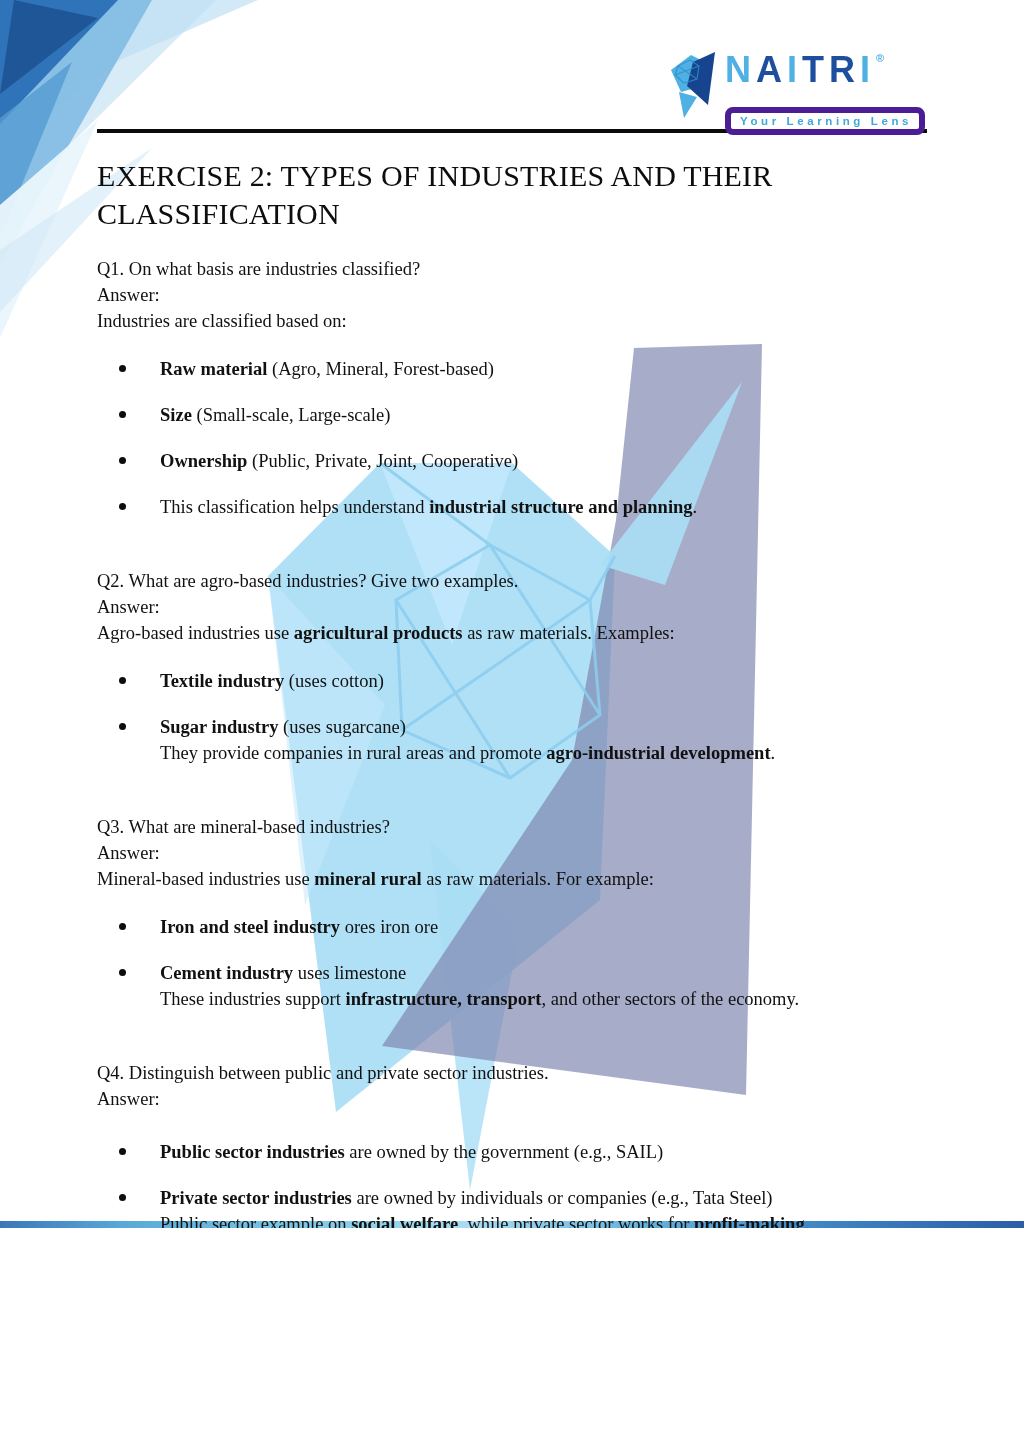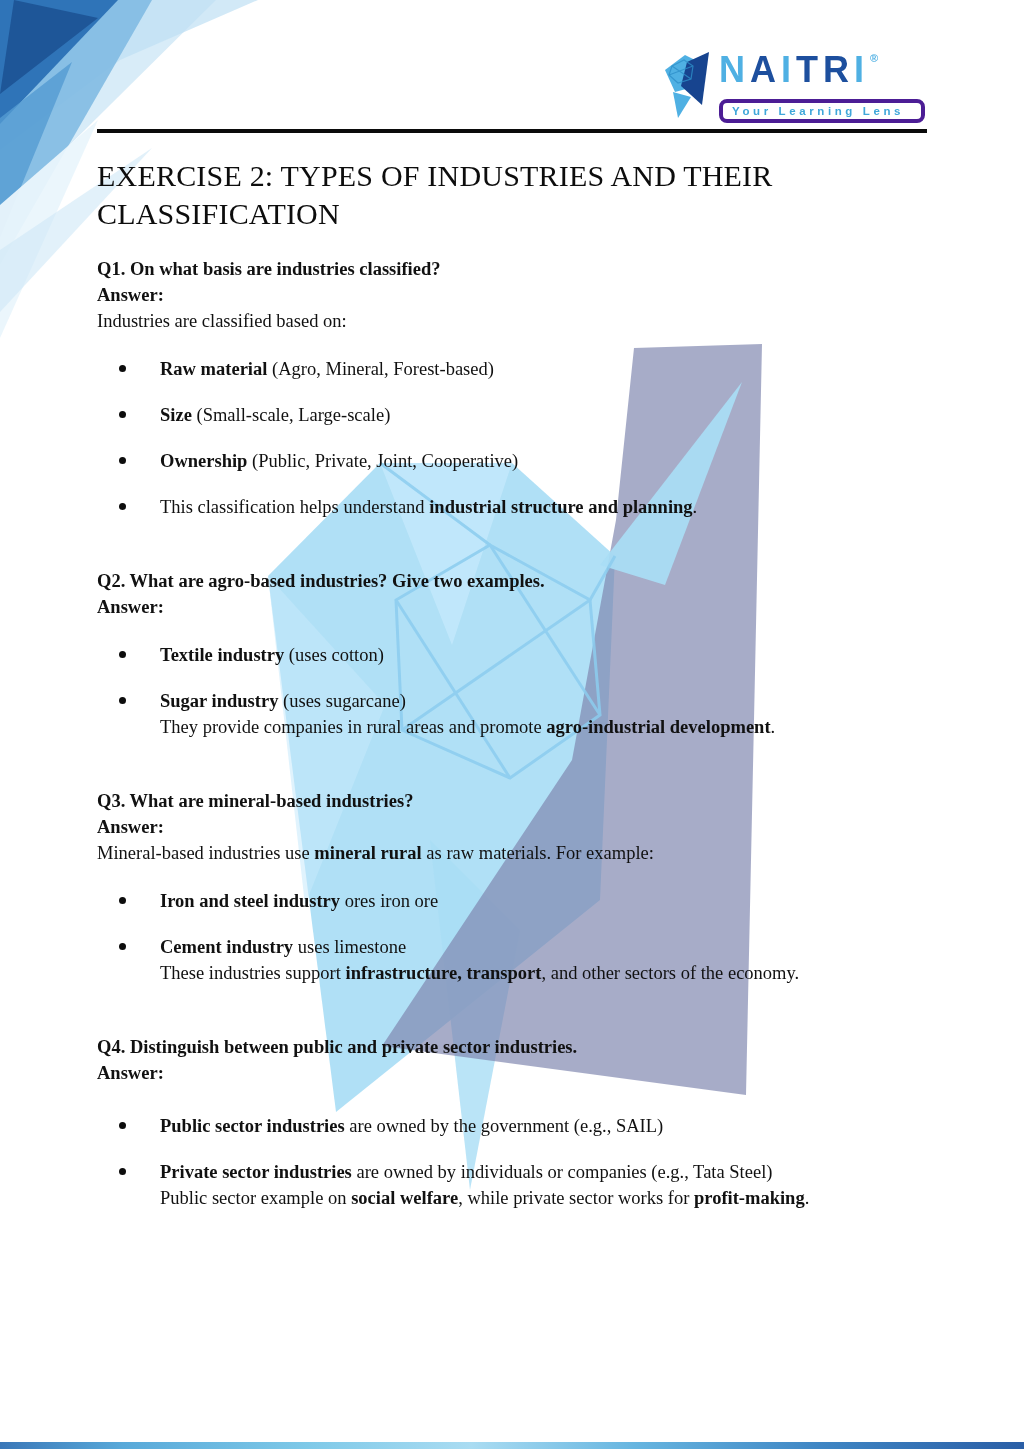--- a/index.html
+++ b/index.html
@@ -1,18 +1,18 @@
 <!DOCTYPE html>
 <html><head>
 <meta charset="utf-8">
 <style>
   html,body{margin:0;padding:0;background:#ffffff;}
   .page{
     position:relative;
-    width:1024px;height:1449px;
+    width:1024px;height:1228px;
     background:#ffffff;
     overflow:hidden;
     font-family:"Liberation Serif","DejaVu Serif",serif;
     color:#111;
   }
   .decor{position:absolute;pointer-events:none;}
   #corner-decor{top:0;left:0;}
   #watermark{top:0;left:0;}
   .footer-bar{
     position:absolute;left:0;bottom:0;width:100%;height:7px;
@@ -20,32 +20,32 @@
   }
   .content{position:relative;z-index:2;padding:0 97px;}
   header{position:relative;height:129px;}
   .logo{position:absolute;right:2px;top:52px;display:flex;align-items:flex-start;}
   .logo-right{margin-left:8px;font-family:"Liberation Sans","DejaVu Sans",sans-serif;}
   .wordrow{display:flex;align-items:flex-start;}
   .wordmark{font-size:36px;font-weight:800;line-height:36px;letter-spacing:0;}
   .wordmark span{margin-right:5px;}
   .reg{font-size:11px;color:#4fb0e3;font-weight:700;margin-left:1px;line-height:12px;}
   .tagline{
-    margin-top:11px;border:4px solid #4c1d95;border-radius:8px;
+    margin-top:19px;border:6px solid #4c1d95;border-radius:8px;
     color:#3fa7da;font-size:11.5px;font-weight:600;letter-spacing:3.6px;
-    padding:2px 17px 2px 9px;text-align:center;white-space:nowrap;
+    padding:2px 7px 2px 9px;text-align:center;white-space:nowrap;
   }
   .rule{height:4px;background:#0b0b0b;}
   h1{
     margin:24px 0 0 0;font-size:30px;line-height:38px;font-weight:400;
     letter-spacing:0.2px;color:#0d0d0d;
   }
   .qa{margin-top:48px;font-size:18.5px;line-height:26px;}
   .qa.first{margin-top:23px;}
-  .q,.ans{font-weight:700;}
+  .q,.ans{font-weight:400;}
   ul{list-style:none;margin:22px 0 0 0;padding:0;}
   .no-intro ul{margin-top:27px;}
   li{position:relative;padding-left:63px;margin-bottom:20px;}
   li:last-child{margin-bottom:0;}
   .dot{position:absolute;left:22px;top:9px;width:7px;height:7px;border-radius:50%;background:#0d0d0d;}
   .b{font-weight:700;}
 </style>
 </head>
 <body>
 
@@ -133,20 +133,21 @@
         <li>
             <span class="dot"></span>
             <div class="cont"><span>This classification helps understand </span><span class="b">industrial structure and planning</span><span>.</span></div>
           </li>
       </ul>
     </section>
 
     <section class="qa">
       <div class="q">Q2. What are agro-based industries? Give two examples.</div>
       <div class="ans">Answer:</div>
+      <div class="intro"><span>Agro-based industries use </span><span class="b">agricultural products</span><span> as raw materials. Examples:</span></div>
       <ul>
         <li>
             <span class="dot"></span>
             <div class="bl"><span class="b">Textile industry</span><span> (uses cotton)</span></div>
           </li>
         <li>
             <span class="dot"></span>
             <div class="bl"><span class="b">Sugar industry</span><span> (uses sugarcane)</span></div>
             <div class="cont"><span>They provide companies in rural areas and promote </span><span class="b">agro-industrial development</span><span>.</span></div>
           </li>

